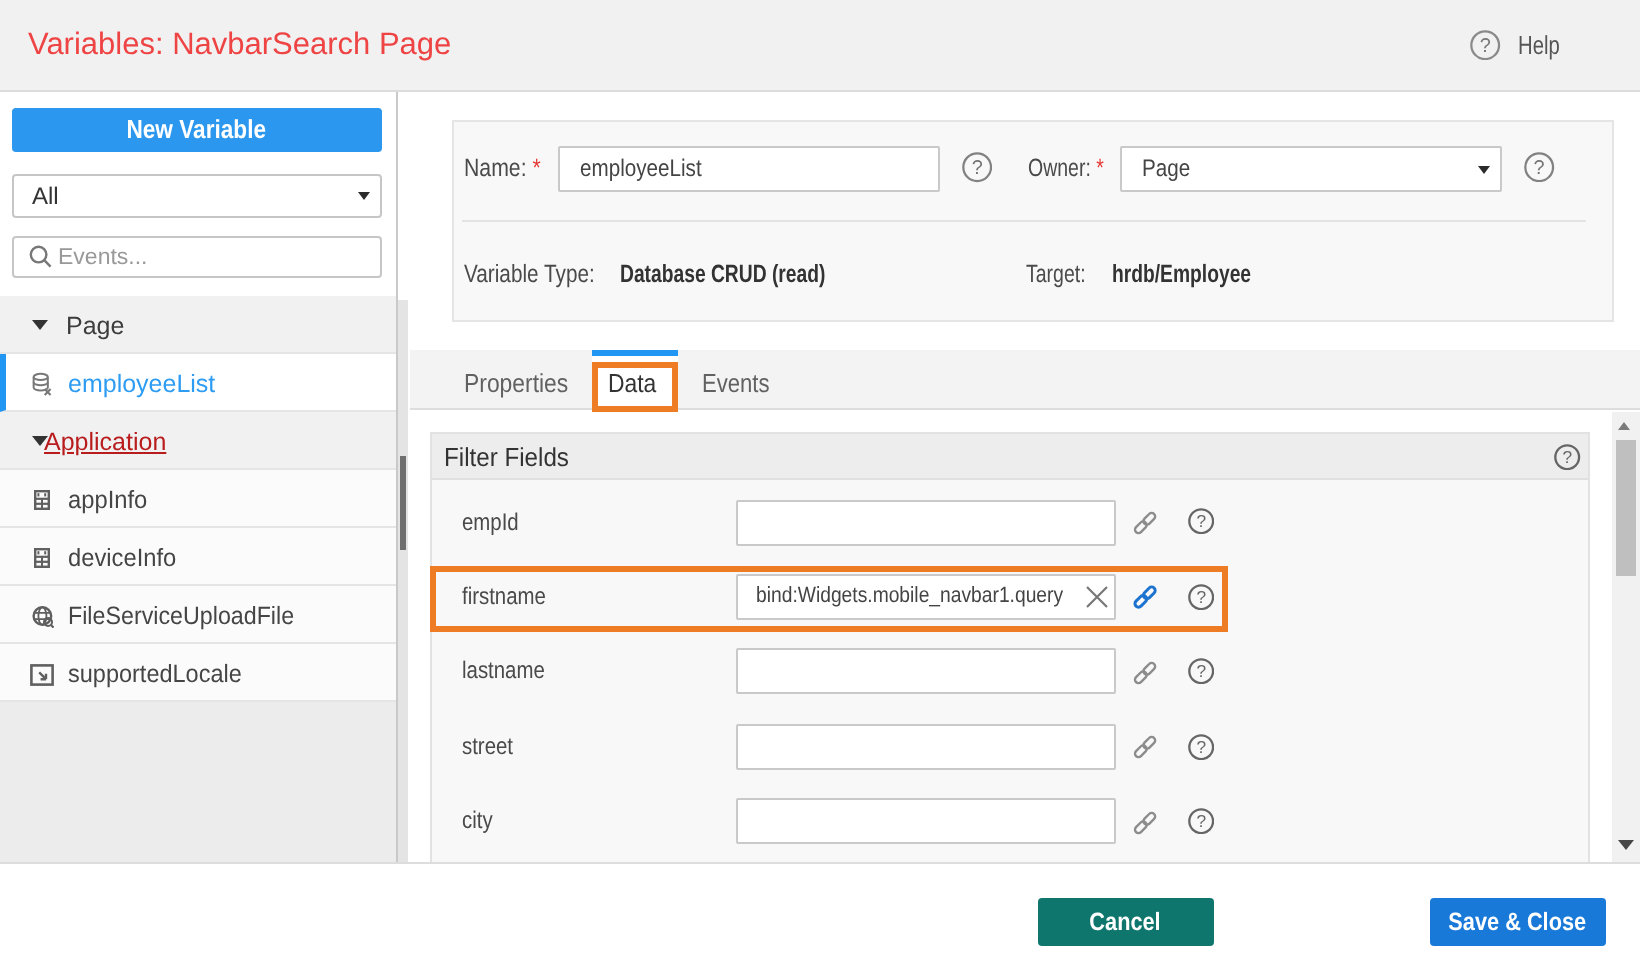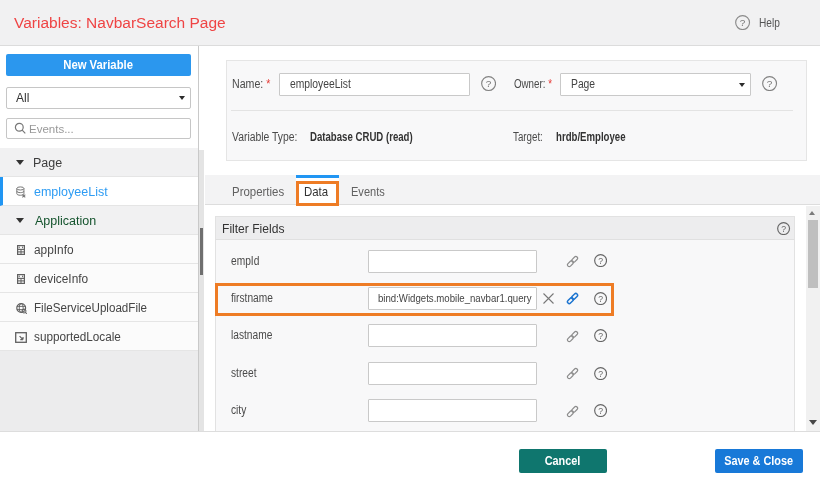--- a/index.html
+++ b/index.html
@@ -37,21 +37,21 @@
   .bold { font-weight:bold; color:#333; font-size:12.5px; }
   
   .tabbar { left:205px; top:175px; width:615px; height:30px; background:#f3f3f4; border-bottom:1px solid #dddddd; }
   .tabtxt { top:176.5px; height:30px; line-height:29px; font-size:13px; color:#616161; transform:scaleX(0.88); }
   .tab-active { left:296px; top:174.5px; width:42.5px; height:30.5px; background:#fff; border-top:3px solid #2196f3; }
   .orange { border:3.5px solid #ee7c25; background:transparent; }
   
   .panel2 { left:215px; top:216px; width:580px; height:215px; background:#f8f8f9; border:1px solid #e2e2e2; border-bottom:none; }
   .p2hdr { left:215px; top:216px; width:580px; height:23.5px; background:#ededee; border:1px solid #e2e2e2; border-bottom:1px solid #e0e0e0; }
   .frow-lbl { left:231px; height:23px; line-height:23px; font-size:12px; color:#4a4a4a; transform:scaleX(0.85); }
-  .finp { left:368px; width:169px; height:23px; }
+  .finp { left:368px; width:190px; height:23px; }
   
   .sbar-track { left:806px; top:205.5px; width:14px; height:225.5px; background:#f1f1f1; }
   .sbar-thumb { left:807.5px; top:220px; width:10.5px; height:68px; background:#bfbfbf; }
   
   .footer { left:0; top:431px; width:820px; height:59px; background:#fff; border-top:1px solid #dddddd; }
   .fbtn { top:449px; width:88px; height:24px; border-radius:2px; color:#fff; font-weight:bold; font-size:12.5px; text-align:center; line-height:24px; }
 </style>
 </head>
 <body>
 
@@ -86,21 +86,21 @@
 <svg class="abs" style="left:15.5px; top:186px;" width="10" height="12" viewBox="0 0 11 13">
     <ellipse cx="4.8" cy="2.6" rx="3.9" ry="1.7" fill="none" stroke="#787878" stroke-width="1.1"></ellipse>
     <path d="M0.9 2.6 v5.8 c0 0.95 1.75 1.7 3.9 1.7 c2.15 0 3.9-0.75 3.9-1.7 v-5.8" fill="none" stroke="#787878" stroke-width="1.1"></path>
     <path d="M0.9 5.5 c0 0.95 1.75 1.7 3.9 1.7 c2.15 0 3.9-0.75 3.9-1.7" fill="none" stroke="#787878" stroke-width="1.1"></path>
     <path d="M7 9.3 l3.2 3.2 M10.2 9.3 l-3.2 3.2" stroke="#787878" stroke-width="1.2"></path>
   </svg>
 <div class="abs trow-txt" style="left:34px; top:178px; color:#2e9cf3;">employeeList</div>
 
 <div class="abs trow tg" style="top:205.5px;"></div>
 <div class="abs tcaret" style="left:16px; top:217.5px;"></div>
-<div class="abs trow-txt" style="left:35px; top:207px; color:#14532d;">Application</div>
+<div class="abs trow-txt" style="left:22px; top:207px; color:#b91c1c;text-decoration:underline;">Application</div>
 
 <div class="abs trow tl" style="top:234.5px;"></div>
 <svg class="abs" style="left:17px; top:245px;" width="8" height="10" viewBox="0 0 8 10">
     <rect x="0.6" y="0.6" width="6.8" height="8.8" fill="none" stroke="#606060" stroke-width="1.2"></rect>
     <line x1="0.6" y1="4.4" x2="7.4" y2="4.4" stroke="#606060" stroke-width="1.1"></line>
     <line x1="0.6" y1="6.9" x2="7.4" y2="6.9" stroke="#606060" stroke-width="1.1"></line>
     <line x1="4" y1="4.4" x2="4" y2="9.4" stroke="#606060" stroke-width="1"></line>
     <line x1="2.2" y1="1.6" x2="2.2" y2="3.2" stroke="#606060" stroke-width="1"></line>
     <line x1="5.6" y1="1.6" x2="5.6" y2="3.2" stroke="#606060" stroke-width="1"></line>
   </svg>

